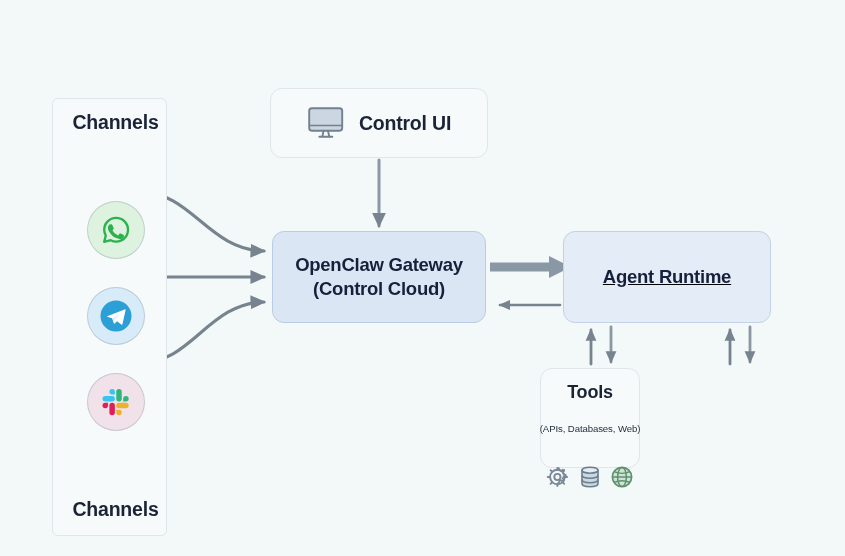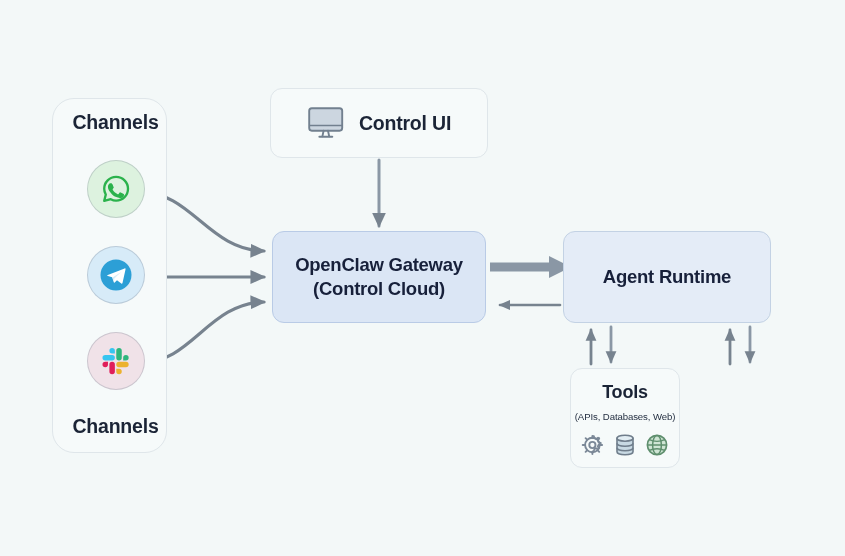--- a/index.html
+++ b/index.html
@@ -37,24 +37,24 @@
     align-items: center;
     justify-content: center;
     text-align: center;
   }
 
   
   #channels-group {
     left: 52px;
     top: 98px;
     width: 115px;
-    height: 355px;
+    height: 438px;
     border: 1.6px solid #dfe6ea;
     background: #f6fafa;
-    border-radius: 22px;
+    border-radius: 6px;
     flex-direction: column;
     justify-content: space-between;
     padding: 14px 0 16px 12px;
   }
   .channels-label {
     font-size: 19.5px;
     font-weight: 700;
     color: #1b2436;
     letter-spacing: -0.2px;
     line-height: 1;
@@ -117,50 +117,51 @@
   }
 
   
   #agent-runtime {
     left: 563px;
     top: 231px;
     width: 208px;
     height: 92px;
     border: 1.4px solid #c3d2e4;
     background: #e4ecf7;
+    text-decoration: underline;
   }
   #agent-runtime .node-title {
     font-size: 18.5px;
     font-weight: 700;
     color: #17203a;
     letter-spacing: -0.25px;
   }
 
   
   .leaf {
     border: 1.6px solid #dfe6ea;
     background: #f6fafa;
     flex-direction: column;
     justify-content: flex-start;
     padding-top: 14px;
   }
-  #tools-box { left: 570px; top: 368px; width: 110px; height: 100px; }
+  #tools-box { left: 540px; top: 368px; width: 100px; height: 100px; gap: 20px; }
   #llm-box   { left: 680px; top: 368px; width: 122px; height: 100px; }
   .leaf .node-title {
     font-size: 18px;
     font-weight: 700;
     color: #1b2436;
     letter-spacing: -0.2px;
     line-height: 1;
   }
   .leaf .node-sub {
     font-size: 9.6px;
     font-weight: 400;
     color: #1f2a3d;
-    margin-top: 10px;
+    margin-top: 2px;
     letter-spacing: -0.1px;
     white-space: nowrap;
   }
   .leaf-icons {
     display: flex;
     gap: 9px;
     align-items: center;
     justify-content: center;
     margin-top: 11px;
   }

